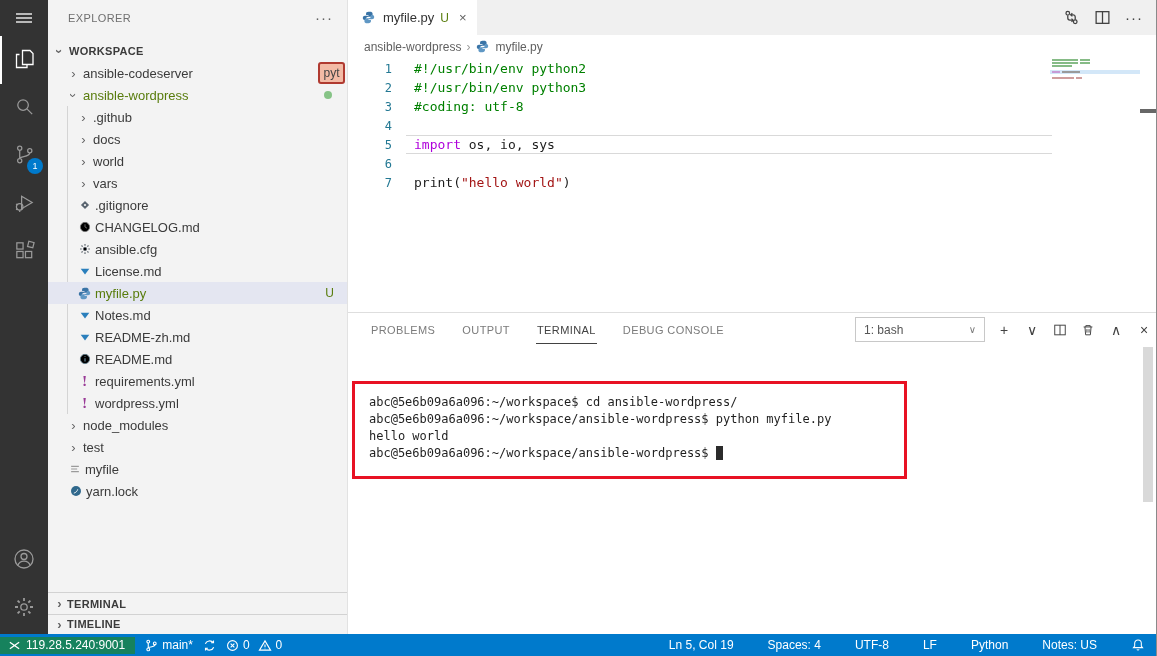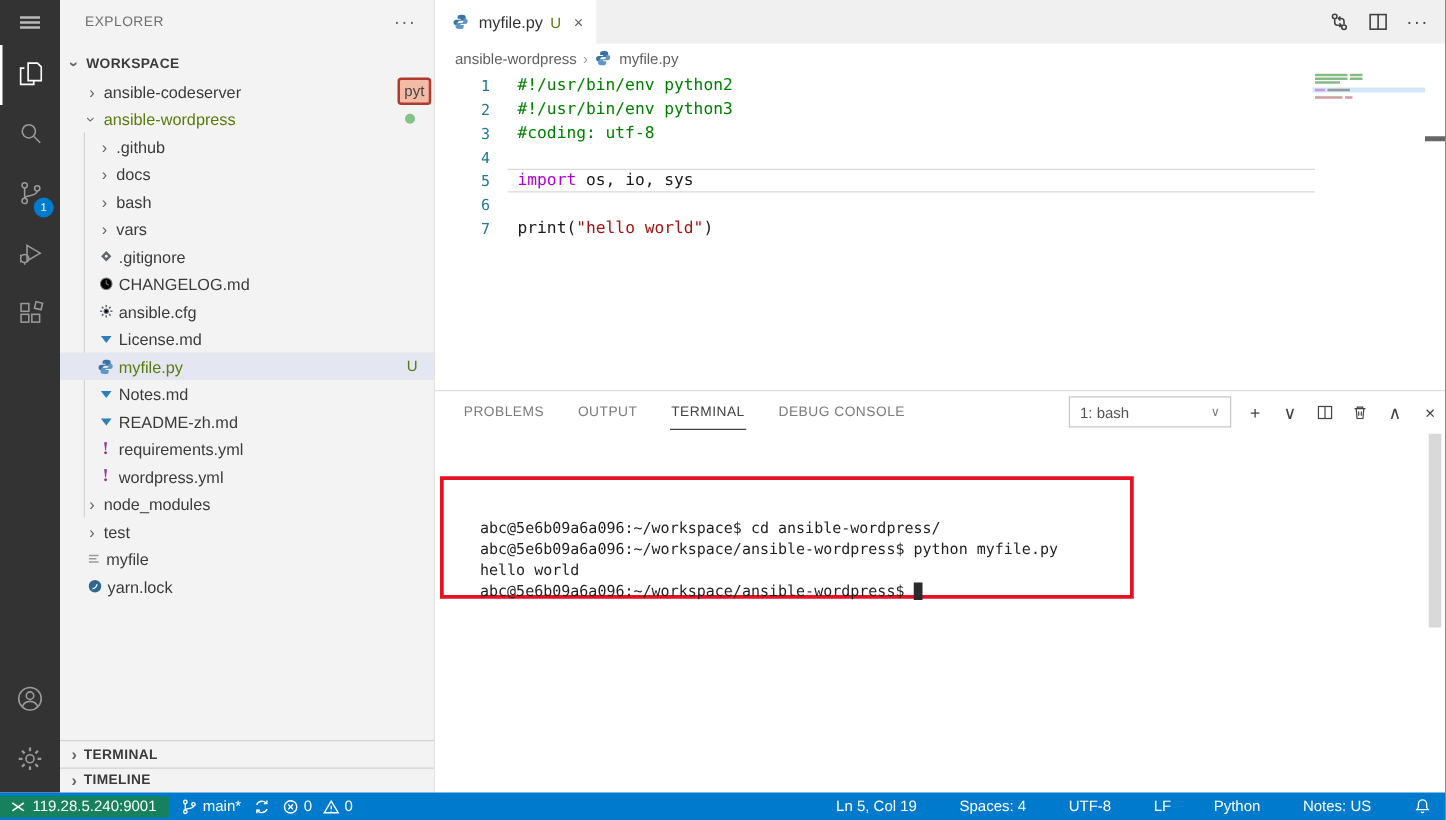--- a/index.html
+++ b/index.html
@@ -82,21 +82,21 @@
   .panel-tabs{display:flex;margin-left:22px;gap:25px;}
   .ptab{font-size:11px;letter-spacing:.4px;color:#7b7b7b;padding:9px 1px 7px;cursor:pointer;}
   .ptab.active{color:#424242;border-bottom:1px solid #424242;}
   .term-select{position:absolute;left:507px;top:4px;width:130px;height:25px;border:1px solid #c8c8c8;background:#fff;
     display:flex;align-items:center;justify-content:space-between;padding:0 8px;font-size:12px;color:#555;cursor:pointer;}
   .term-select .chevi{color:#7a7a7a;font-size:10px;}
   .panel-icons{position:absolute;left:648px;top:0;height:33px;display:flex;align-items:center;gap:12px;color:#424242;}
   .pi{cursor:pointer;display:flex;align-items:center;justify-content:center;width:16px;font-size:14px;}
   .pi svg{stroke:#424242;fill:none;stroke-width:1.1;}
   .terminal{position:absolute;left:0;top:33px;right:0;bottom:0;font-family:"DejaVu Sans Mono",monospace;font-size:12px;color:#1f1f1f;}
-  .tline{position:absolute;left:36px;height:17px;line-height:17px;white-space:pre;margin-top:20px;}
+  .tline{position:absolute;left:21px;height:17px;line-height:17px;white-space:pre;}
   .cursor{display:inline-block;width:7px;height:14px;background:#2b2b2b;vertical-align:text-bottom;}
   .annotation-rect{position:absolute;left:4px;top:35px;width:555px;height:98px;border:3px solid var(--annotation-red);}
   .panel-scroll{position:absolute;left:795px;top:34px;width:10px;height:155px;background:#c4c4c4;opacity:.65;}
 
   
   .statusbar{position:absolute;left:0;bottom:0;width:1157px;height:22px;background:var(--accent);color:#fff;
     display:flex;align-items:center;font-size:12px;}
   .sb-remote{background:var(--remote-green);height:17px;display:flex;align-items:center;gap:5px;padding:0 10px 0 8px;cursor:pointer;}
   .sb-item{display:flex;align-items:center;gap:4px;margin-left:10px;cursor:pointer;}
   .sb-right{margin-left:auto;display:flex;align-items:center;gap:17px;padding-right:12px;}
@@ -192,21 +192,21 @@
       <div class="row" style="padding-left: 28px;">
         <span class="chev">›</span>
         <span class="lbl">.github</span>
       </div>
       <div class="row" style="padding-left: 28px;">
         <span class="chev">›</span>
         <span class="lbl">docs</span>
       </div>
       <div class="row" style="padding-left: 28px;">
         <span class="chev">›</span>
-        <span class="lbl">bash</span>
+        <span class="lbl">world</span>
       </div>
       <div class="row" style="padding-left: 28px;">
         <span class="chev">›</span>
         <span class="lbl">vars</span>
       </div>
       <div class="row" style="padding-left: 28px;">
         <span class="ficon">
           <svg width="12" height="12" viewBox="0 0 14 14">
             <rect x="3.6" y="3.6" width="6.8" height="6.8" transform="rotate(45 7 7)" fill="#5a6570" stroke="none"></rect>
             <circle cx="7" cy="7" r="1.3" fill="#f3f3f3" stroke="none"></circle>
@@ -258,20 +258,29 @@
         </span>
         <span class="lbl">Notes.md</span>
       </div>
       <div class="row" style="padding-left: 28px;">
         <span class="ficon">
           <svg width="12" height="12" viewBox="0 0 14 14">
             <path d="M2 4.5h10L7 11z" fill="#2a7fbc" stroke="none"></path>
           </svg>
         </span>
         <span class="lbl">README-zh.md</span>
+      </div>
+      <div class="row" style="padding-left: 28px;">
+        <span class="ficon">
+          <svg width="12" height="12" viewBox="0 0 14 14" style="stroke:#607d8b">
+            <circle cx="7" cy="7" r="5.4"></circle>
+            <path d="M7 6.2V10M7 3.8v.8" stroke-width="1.5"></path>
+          </svg>
+        </span>
+        <span class="lbl">README.md</span>
       </div>
       <div class="row" style="padding-left: 28px;">
         <span class="ficon">
           <span style="color:#993a96;font-weight:bold;font-size:13px;font-family:'DejaVu Serif',serif">!</span>
         </span>
         <span class="lbl">requirements.yml</span>
       </div>
       <div class="row" style="padding-left: 28px;">
         <span class="ficon">
           <span style="color:#993a96;font-weight:bold;font-size:13px;font-family:'DejaVu Serif',serif">!</span>

